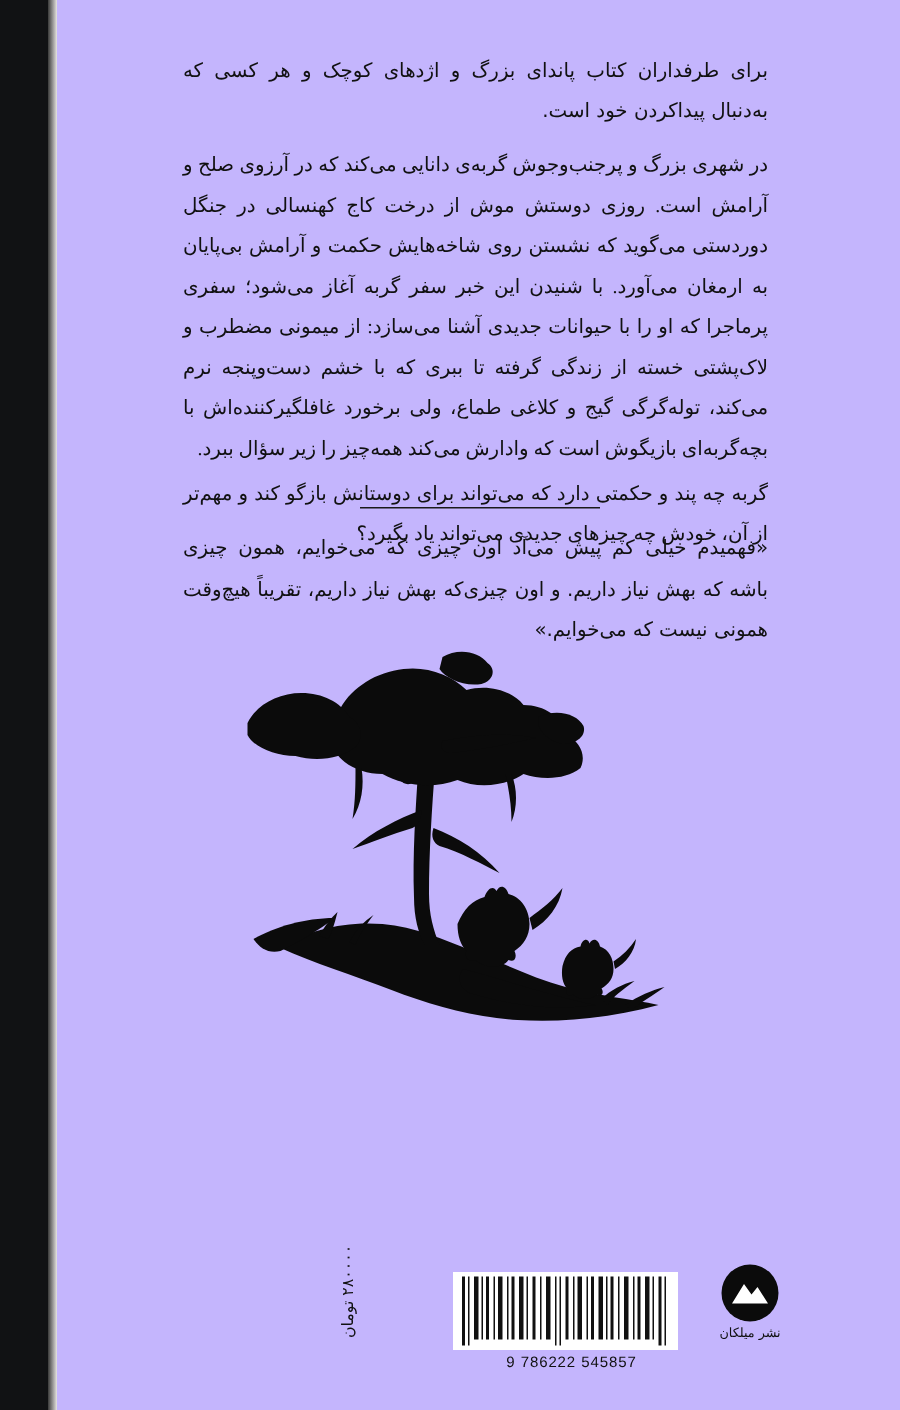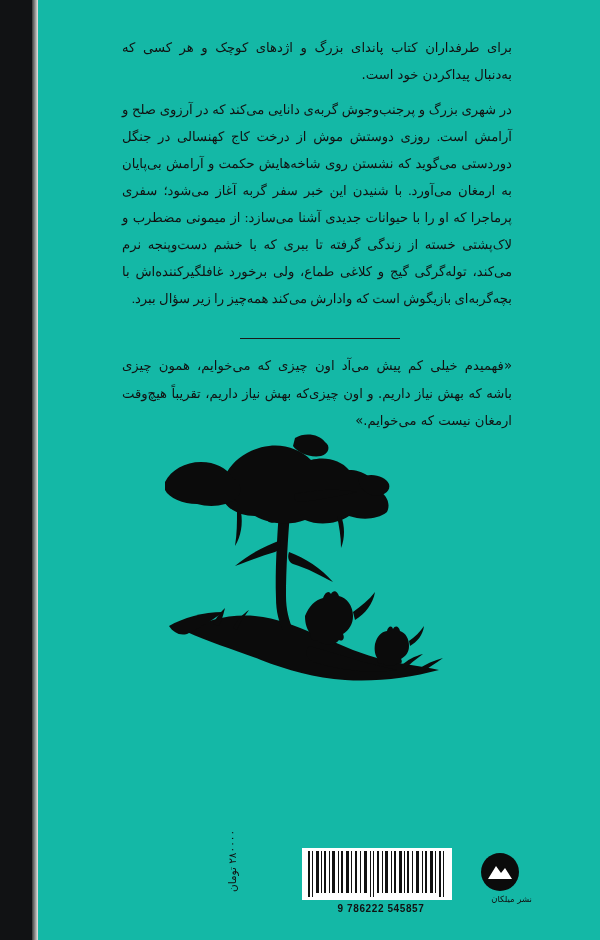--- a/index.html
+++ b/index.html
@@ -4,21 +4,21 @@
 <style>
   html, body {
     margin: 0;
     padding: 0;
     background: #0d0d0d;
   }
   .page {
     position: relative;
     width: 600px;
     height: 940px;
-    background: #14b8a6;
+    background: #c4b5fd;
     overflow: hidden;
     font-family: "DejaVu Sans", "Liberation Sans", sans-serif;
   }
   
   .spine {
     position: absolute;
     top: 0;
     left: 0;
     width: 32px;
     height: 940px;
@@ -102,37 +102,37 @@
     position: absolute;
     left: 258px;
     bottom: 4px;
     width: 170px;
     text-align: center;
     font-size: 10px;
     letter-spacing: 0.6px;
     color: #111;
     direction: ltr;
     font-family: "Liberation Sans", sans-serif;
-    font-weight: bold;
   }
   .price {
     position: absolute;
     left: 200px;
     bottom: 26px;
     font-size: 10.5px;
     color: #111;
     transform: rotate(-90deg);
     transform-origin: left bottom;
     white-space: nowrap;
   }
   .publisher {
     position: absolute;
     left: 430px;
-    bottom: 14px;
+    bottom: 24px;
     width: 64px;
+    text-align: center;
   }
   .publisher .logo {
     width: 40px;
     height: 40px;
     margin: 0 auto 2px auto;
   }
   .publisher .pname {
     font-size: 8.5px;
     color: #111;
     letter-spacing: 0;
@@ -147,26 +147,27 @@
   <div class="spine-inner"></div>
 
   <div class="content">
 
     <div class="textblock" id="para-top">
       <p>برای طرفداران کتاب پاندای بزرگ و اژدهای کوچک و هر کسی که به‌دنبال پیداکردن خود است.</p>
     </div>
 
     <div class="textblock" id="para-mid">
       <p>در شهری بزرگ و پرجنب‌وجوش گربه‌ی دانایی می‌کند که در آرزوی صلح و آرامش است. روزی دوستش موش از درخت کاج کهنسالی در جنگل دوردستی می‌گوید که نشستن روی شاخه‌هایش حکمت و آرامش بی‌پایان به ارمغان می‌آورد. با شنیدن این خبر سفر گربه آغاز می‌شود؛ سفری پرماجرا که او را با حیوانات جدیدی آشنا می‌سازد: از میمونی مضطرب و لاک‌پشتی خسته از زندگی گرفته تا ببری که با خشم دست‌وپنجه نرم می‌کند، توله‌گرگی گیج و کلاغی طماع، ولی برخورد غافلگیرکننده‌اش با بچه‌گربه‌ای بازیگوش است که وادارش می‌کند همه‌چیز را زیر سؤال ببرد.</p>
+      <p>گربه چه پند و حکمتی دارد که می‌تواند برای دوستانش بازگو کند و مهم‌تر از آن، خودش چه چیزهای جدیدی می‌تواند یاد بگیرد؟</p>
     </div>
 
     <div class="divider"></div>
 
     <div class="textblock" id="para-quote">
-      <p>«فهمیدم خیلی کم پیش می‌آد اون چیزی که می‌خوایم، همون چیزی باشه که بهش نیاز داریم. و اون چیزی‌که بهش نیاز داریم، تقریباً هیچ‌وقت ارمغان نیست که می‌خوایم.»</p>
+      <p>«فهمیدم خیلی کم پیش می‌آد اون چیزی که می‌خوایم، همون چیزی باشه که بهش نیاز داریم. و اون چیزی‌که بهش نیاز داریم، تقریباً هیچ‌وقت همونی نیست که می‌خوایم.»</p>
     </div>
 
     <div class="illustration">
       <svg width="420" height="300" viewBox="0 0 420 300" aria-hidden="true">
         <g fill="#0b0b0b">
 
           <path d="M78 212 C96 200 120 194 146 196 C168 198 186 206 206 214 C226 222 246 232 268 238
                    C290 244 312 246 330 250 C300 258 268 262 236 260 C206 258 178 250 152 240
                    C126 230 100 222 78 212 Z"></path>
           <path d="M60 206 C74 198 94 192 114 192 C104 200 90 208 78 214 C70 216 64 212 60 206 Z"></path>

